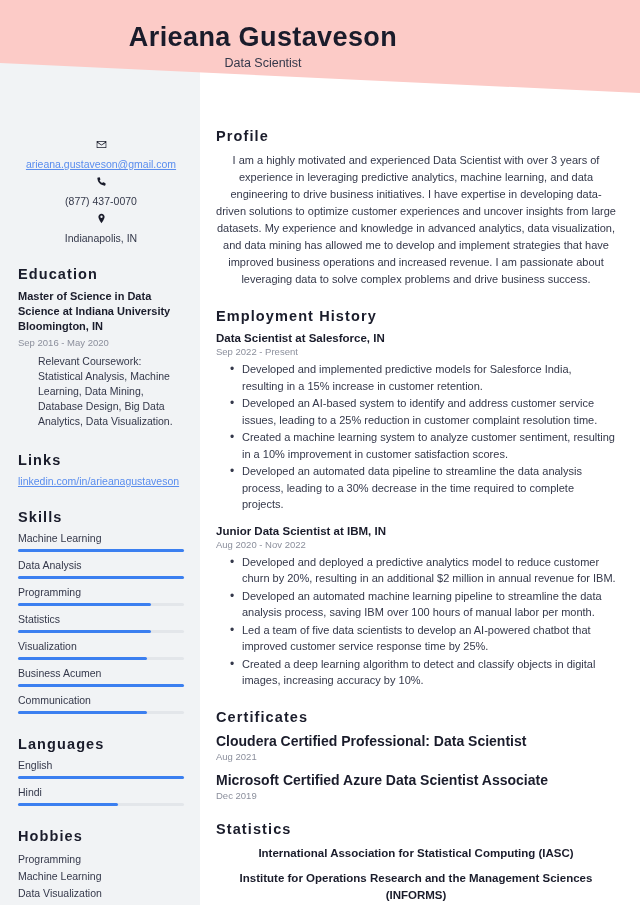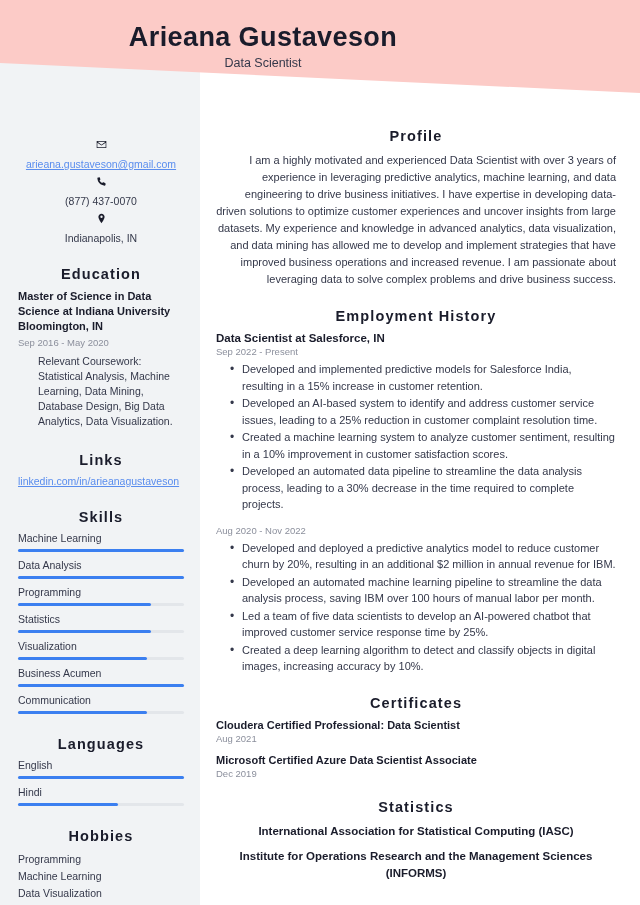--- a/index.html
+++ b/index.html
@@ -64,21 +64,20 @@
     z-index: 1;
     padding: 128px 24px 0 16px;
   }
 
   
   .section-title {
     font-size: 14.5px;
     font-weight: bold;
     color: #1a1c2b;
     letter-spacing: 1.1px;
-    text-align: center;
   }
   .sb-section-title { margin-bottom: 7px; }
 
   
   .contact-row {
     display: flex;
     align-items: center;
     gap: 8px;
     margin-bottom: 5px;
     font-size: 10.5px;
@@ -158,21 +157,21 @@
   }
 
   
   .main-block { margin-bottom: 20px; }
   .main-block .section-title { margin-bottom: 8px; }
 
   .profile-text {
     font-size: 11px;
     color: #34384a;
     line-height: 1.55;
-    text-align: right;
+    text-align: center;
   }
 
   .job-title-line {
     font-size: 11.5px;
     font-weight: bold;
     color: #1a1c2b;
   }
   .job-date {
     font-size: 9.5px;
     color: #8b8f9c;
@@ -192,21 +191,21 @@
     content: "\2022";
     position: absolute;
     left: 0;
     top: -1px;
     color: #34384a;
     font-size: 12px;
   }
   .job-entry { margin-bottom: 12px; }
 
   .cert-name {
-    font-size: 11px;
+    font-size: 14px;
     font-weight: bold;
     color: #1a1c2b;
   }
   .cert-date {
     font-size: 9.5px;
     color: #8b8f9c;
     margin-top: 2px;
   }
   .cert-entry { margin-bottom: 10px; }
 
@@ -356,20 +355,21 @@
           <div class="job-title-line">Data Scientist at Salesforce, IN</div>
           <div class="job-date">Sep 2022 - Present</div>
           <ul class="bullets">
             <li>Developed and implemented predictive models for Salesforce India, resulting in a 15% increase in customer retention.</li>
             <li>Developed an AI-based system to identify and address customer service issues, leading to a 25% reduction in customer complaint resolution time.</li>
             <li>Created a machine learning system to analyze customer sentiment, resulting in a 10% improvement in customer satisfaction scores.</li>
             <li>Developed an automated data pipeline to streamline the data analysis process, leading to a 30% decrease in the time required to complete projects.</li>
           </ul>
         </div>
         <div class="job-entry">
+          <div class="job-title-line">Junior Data Scientist at IBM, IN</div>
           <div class="job-date">Aug 2020 - Nov 2022</div>
           <ul class="bullets">
             <li>Developed and deployed a predictive analytics model to reduce customer churn by 20%, resulting in an additional $2 million in annual revenue for IBM.</li>
             <li>Developed an automated machine learning pipeline to streamline the data analysis process, saving IBM over 100 hours of manual labor per month.</li>
             <li>Led a team of five data scientists to develop an AI-powered chatbot that improved customer service response time by 25%.</li>
             <li>Created a deep learning algorithm to detect and classify objects in digital images, increasing accuracy by 10%.</li>
           </ul>
         </div>
       </div>
   </div>

